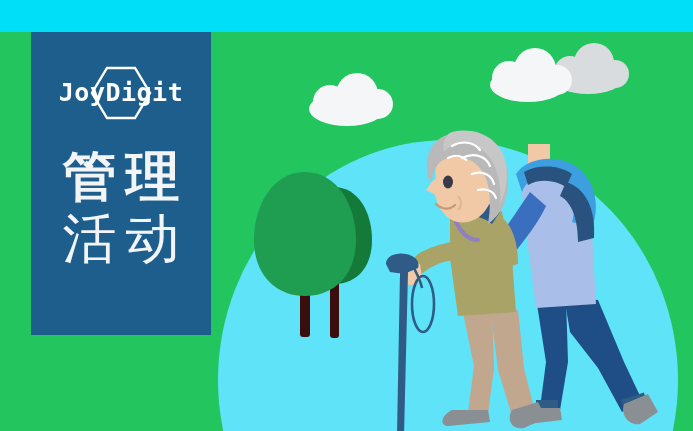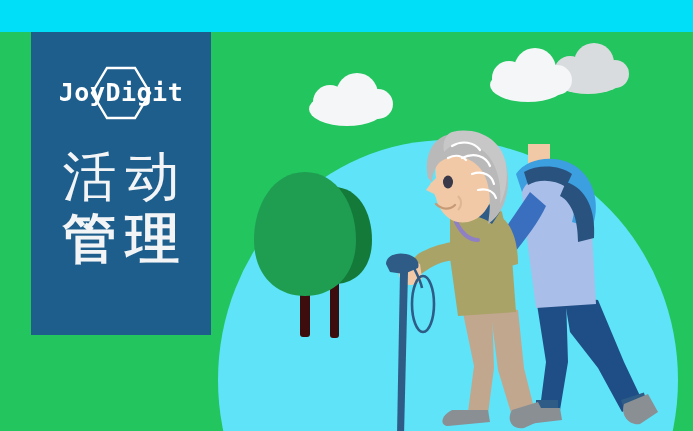--- a/index.html
+++ b/index.html
@@ -167,19 +167,19 @@
 
     <div id="logo-wrap">
       <svg id="hexagon" viewBox="0 0 62 54" xmlns="http://www.w3.org/2000/svg">
         <polygon points="17,2 45,2 60,27 45,52 17,52 2,27" fill="none" stroke="#ffffff" stroke-width="2.4"></polygon>
       </svg>
       <div id="logo-text">JoyDigit</div>
     </div>
 
 
     <div id="title-block">
+      <div class="title-line heavy">管理</div>
       <div class="title-line light">活动</div>
-      <div class="title-line heavy">管理</div>
     </div>
 
   </div>
 
 </div>
 
 </body></html>

